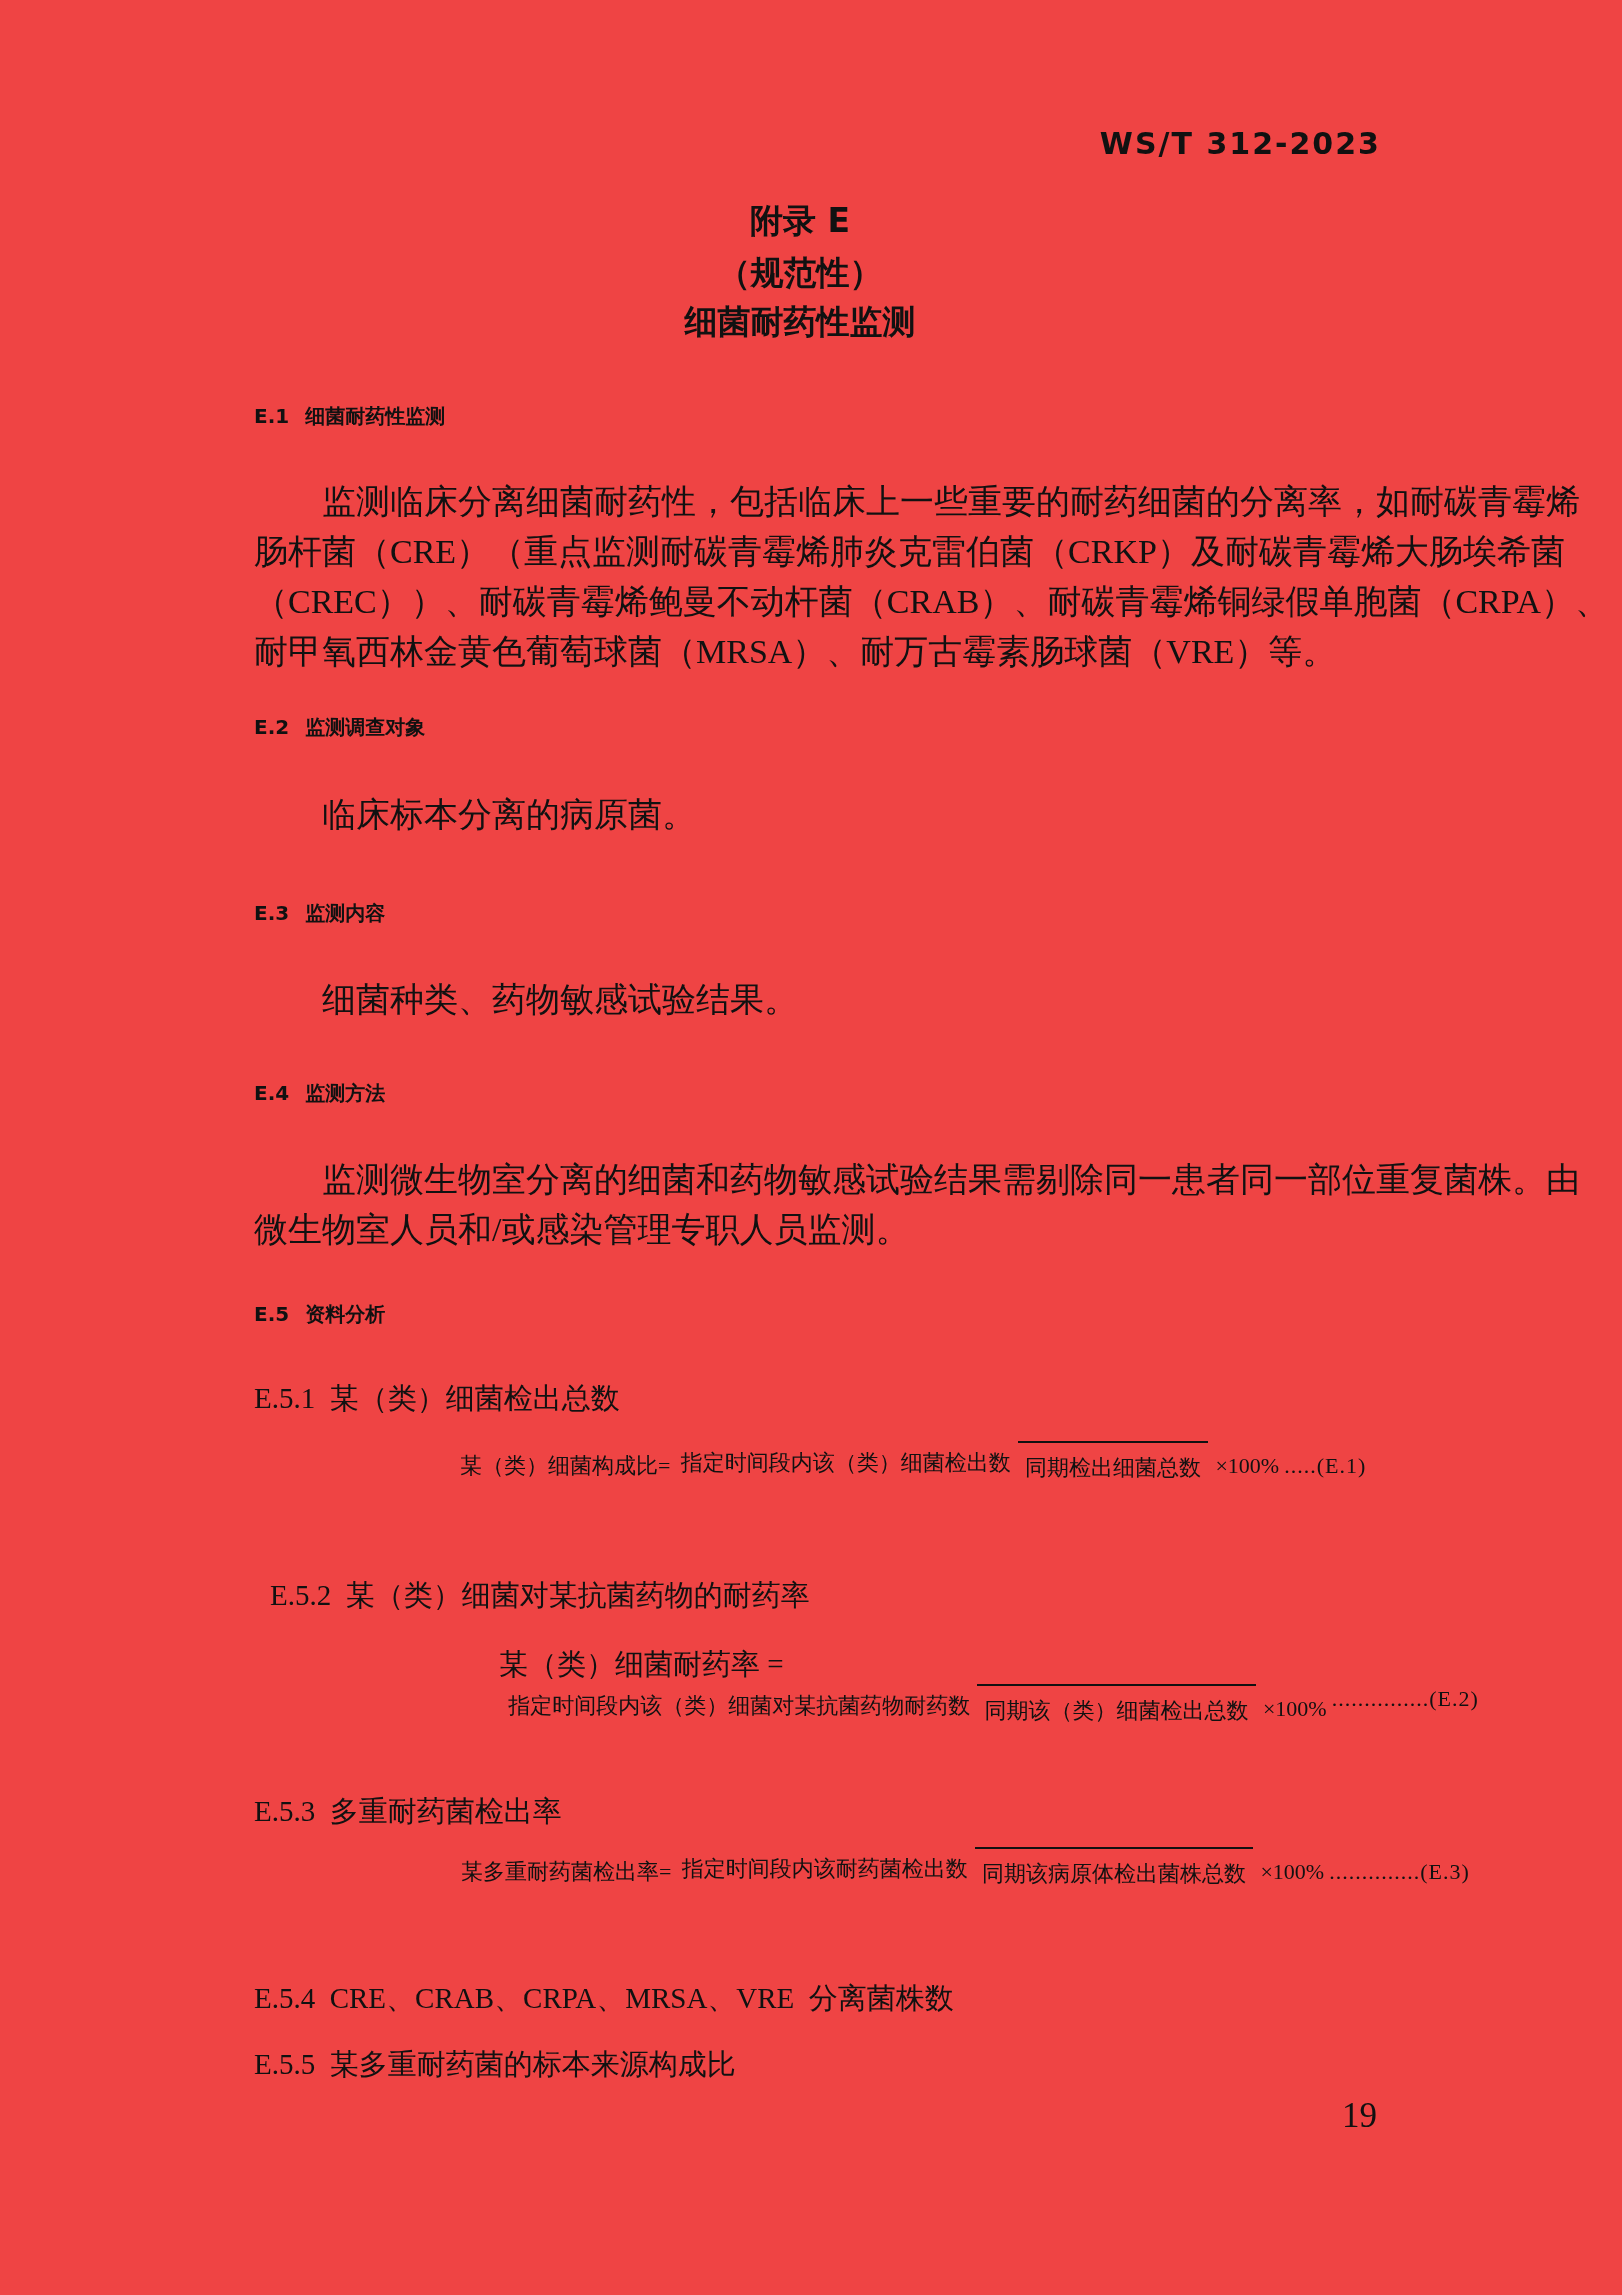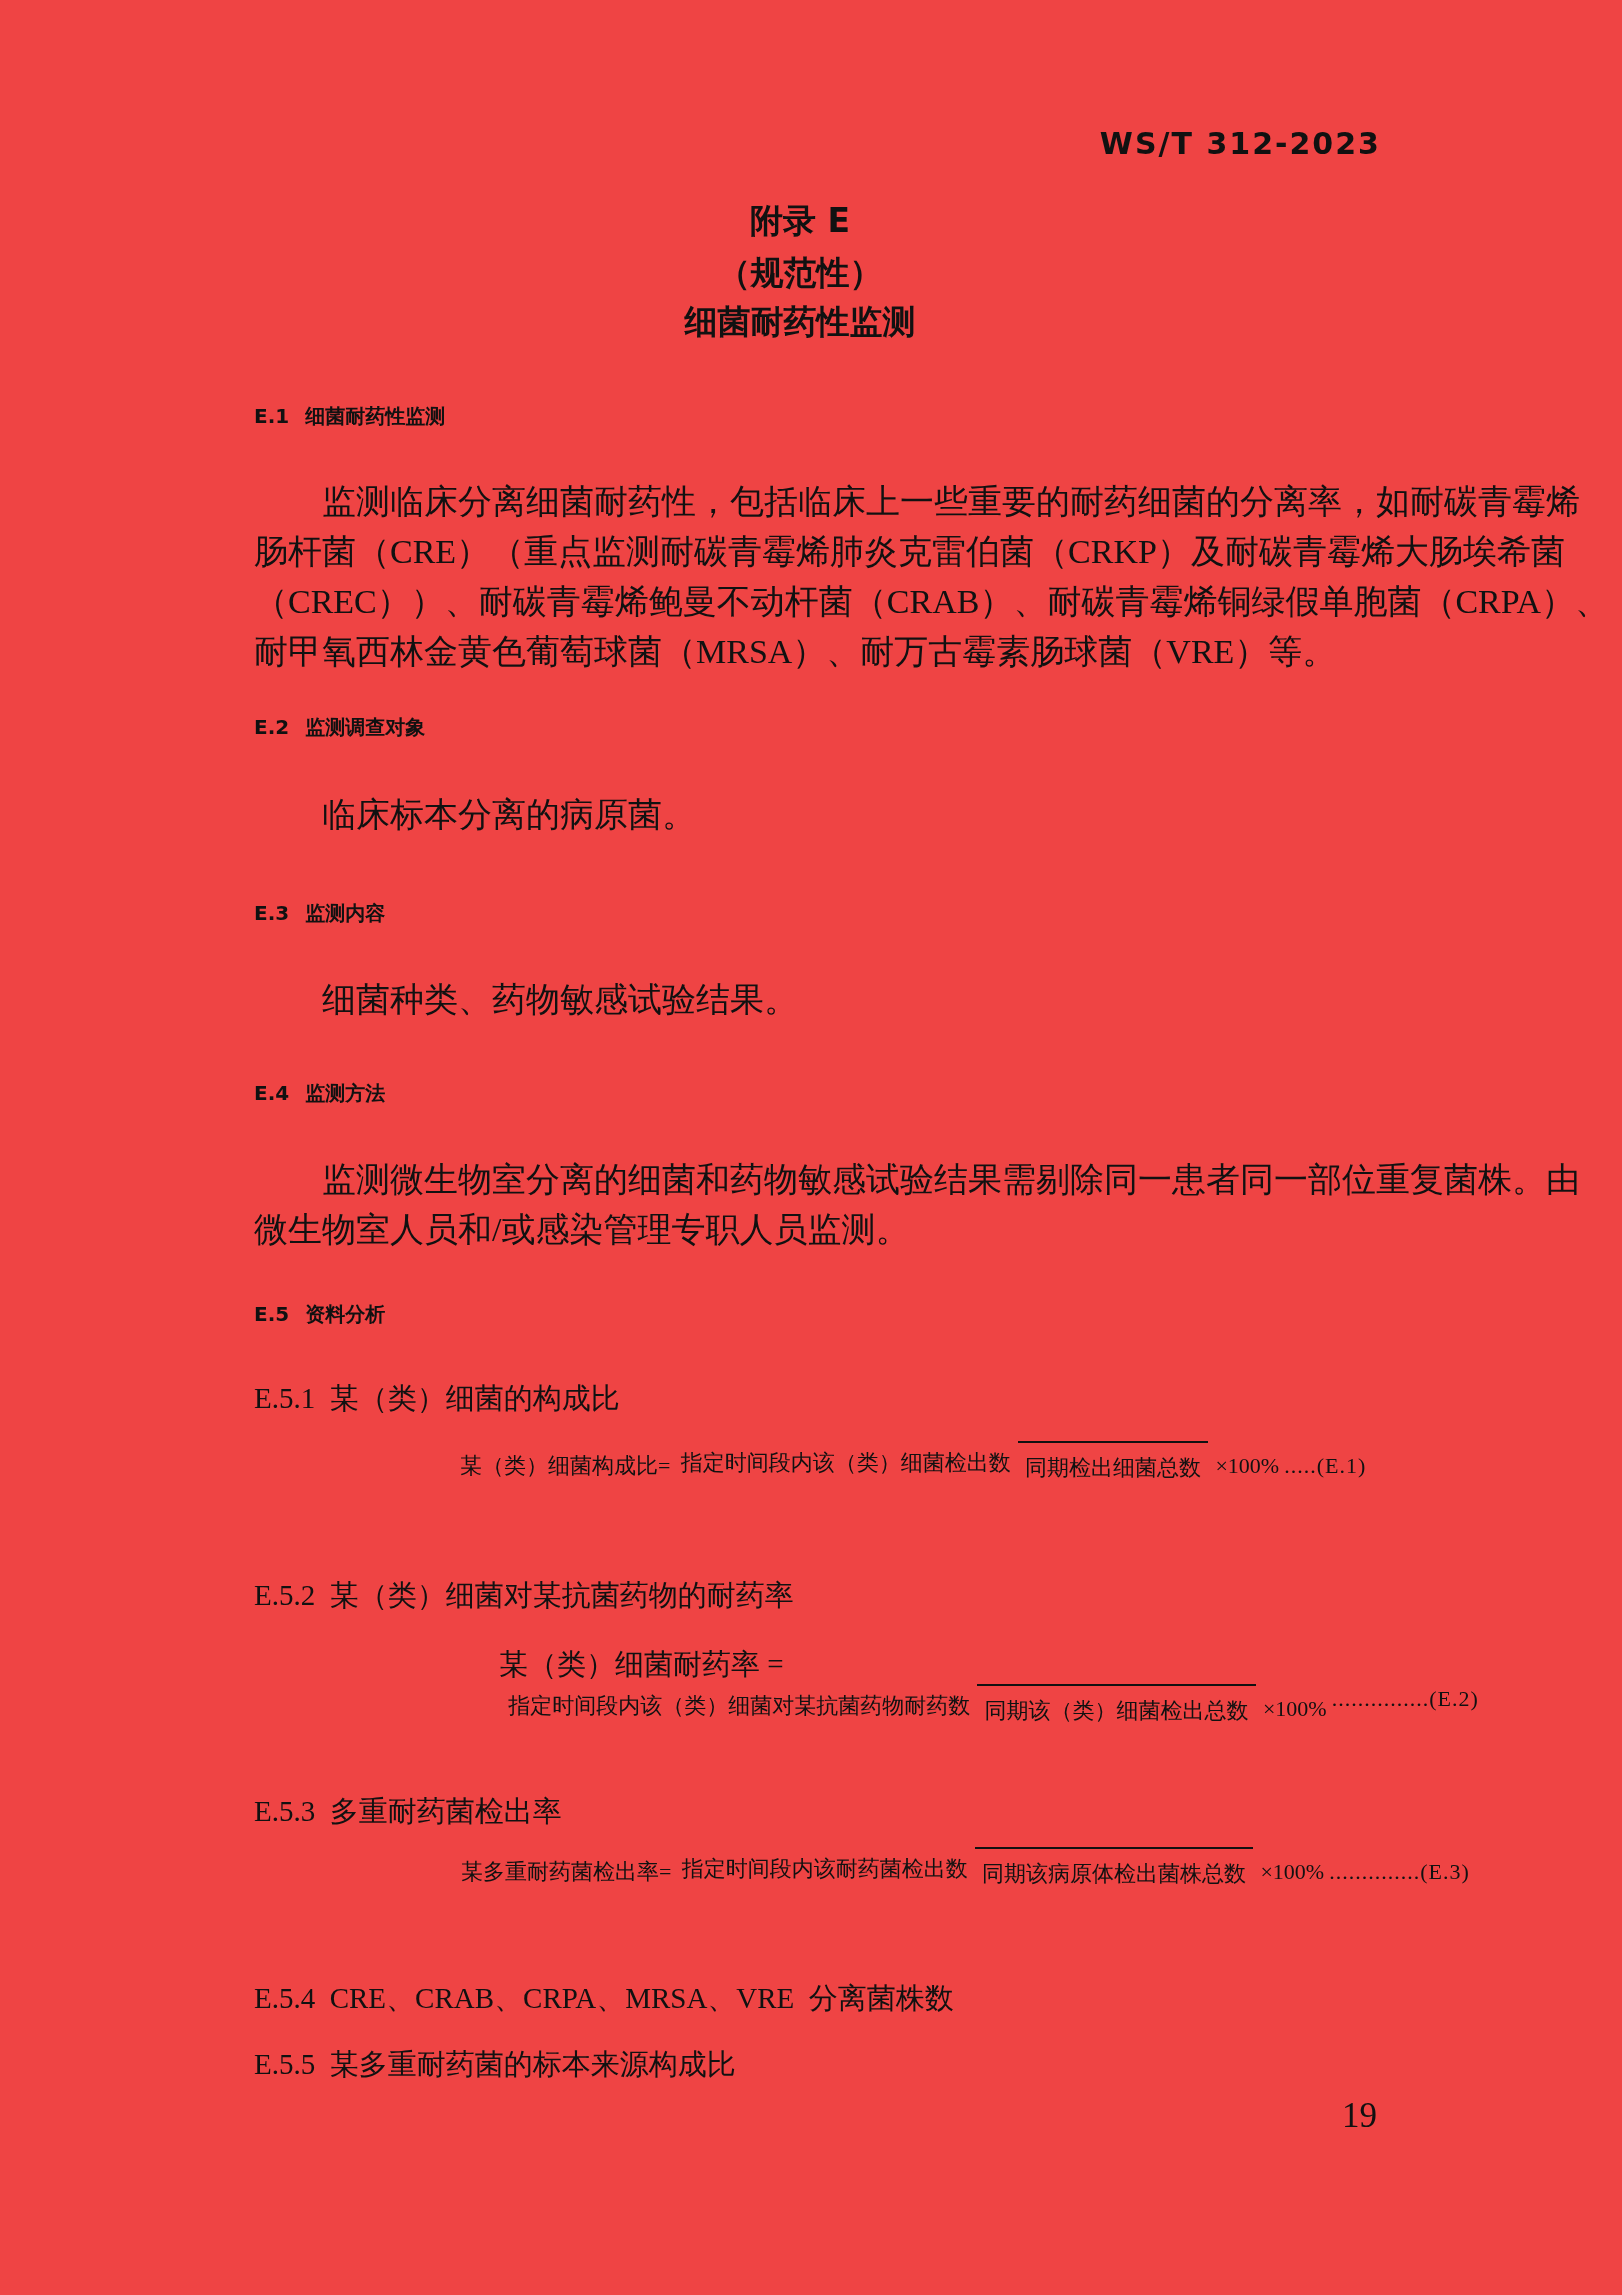--- a/index.html
+++ b/index.html
@@ -95,32 +95,32 @@
   </div>
 
   <div class="abs heading" style="top:1077px;">E.4 监测方法</div>
   <div class="abs para" style="top:1155px;">
     <div class="pline indent">监测微生物室分离的细菌和药物敏感试验结果需剔除同一患者同一部位重复菌株。由</div>
     <div class="pline">微生物室人员和/或感染管理专职人员监测。</div>
   </div>
 
   <div class="abs heading" style="top:1298px;">E.5 资料分析</div>
 
-  <div class="abs subheading" style="top:1382px;">E.5.1 某（类）细菌的构成比</div>
+  <div class="abs subheading" style="top:1382px;">E.5.1 某（类）细菌检出总数</div>
   <div class="abs formula" style="left:460px;top:1441px;">
     <span class="flead">某（类）细菌构成比=</span>
     <span class="frac">
       <span class="num">指定时间段内该（类）细菌检出数</span>
       <span class="den">同期检出细菌总数</span>
     </span>
     <span class="mult">×100%</span>
     <span class="fdots">.....(E.1)</span>
   </div>
 
-  <div class="abs subheading" style="top:1579px;">E.5.2 某（类）细菌对某抗菌药物的耐药率</div>
+  <div class="abs subheading" style="top:1579px;margin-left:16px;">E.5.2 某（类）细菌对某抗菌药物的耐药率</div>
   <div class="abs" style="left:499px;top:1639px;font-size:29px;line-height:50px;white-space:nowrap;">某（类）细菌耐药率 =</div>
   <div class="abs formula" style="left:501px;top:1684px;">
     <span class="frac">
       <span class="num">指定时间段内该（类）细菌对某抗菌药物耐药数</span>
       <span class="den">同期该（类）细菌检出总数</span>
     </span>
     <span class="mult">×100%</span>
     <span class="fdots dots-raised">...............(E.2)</span>
   </div>
 

